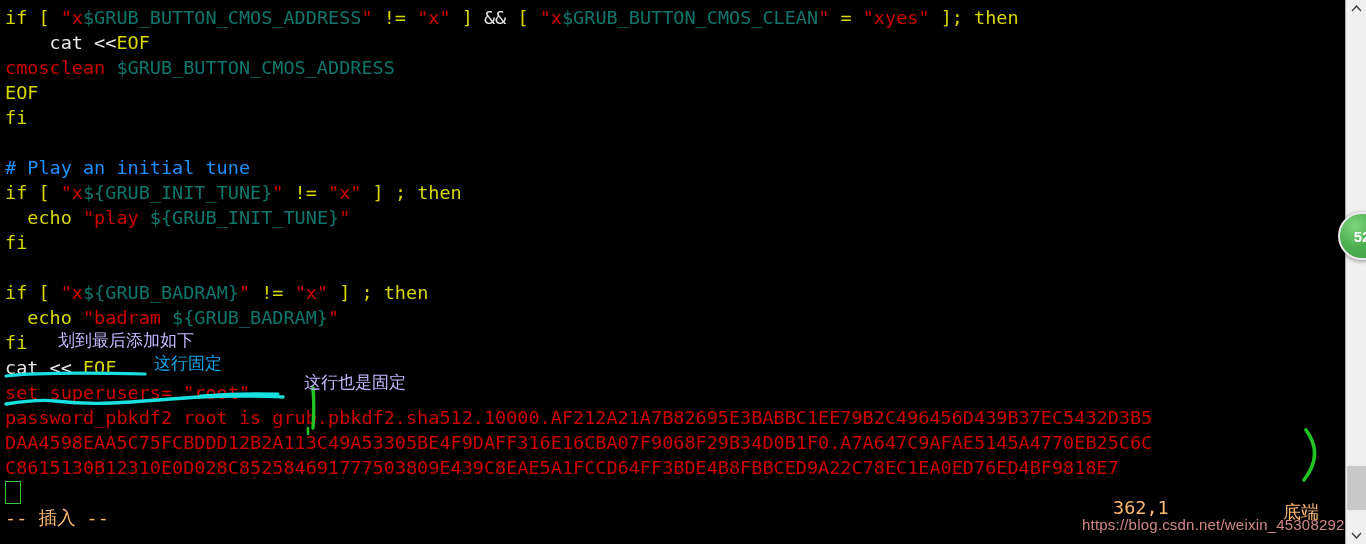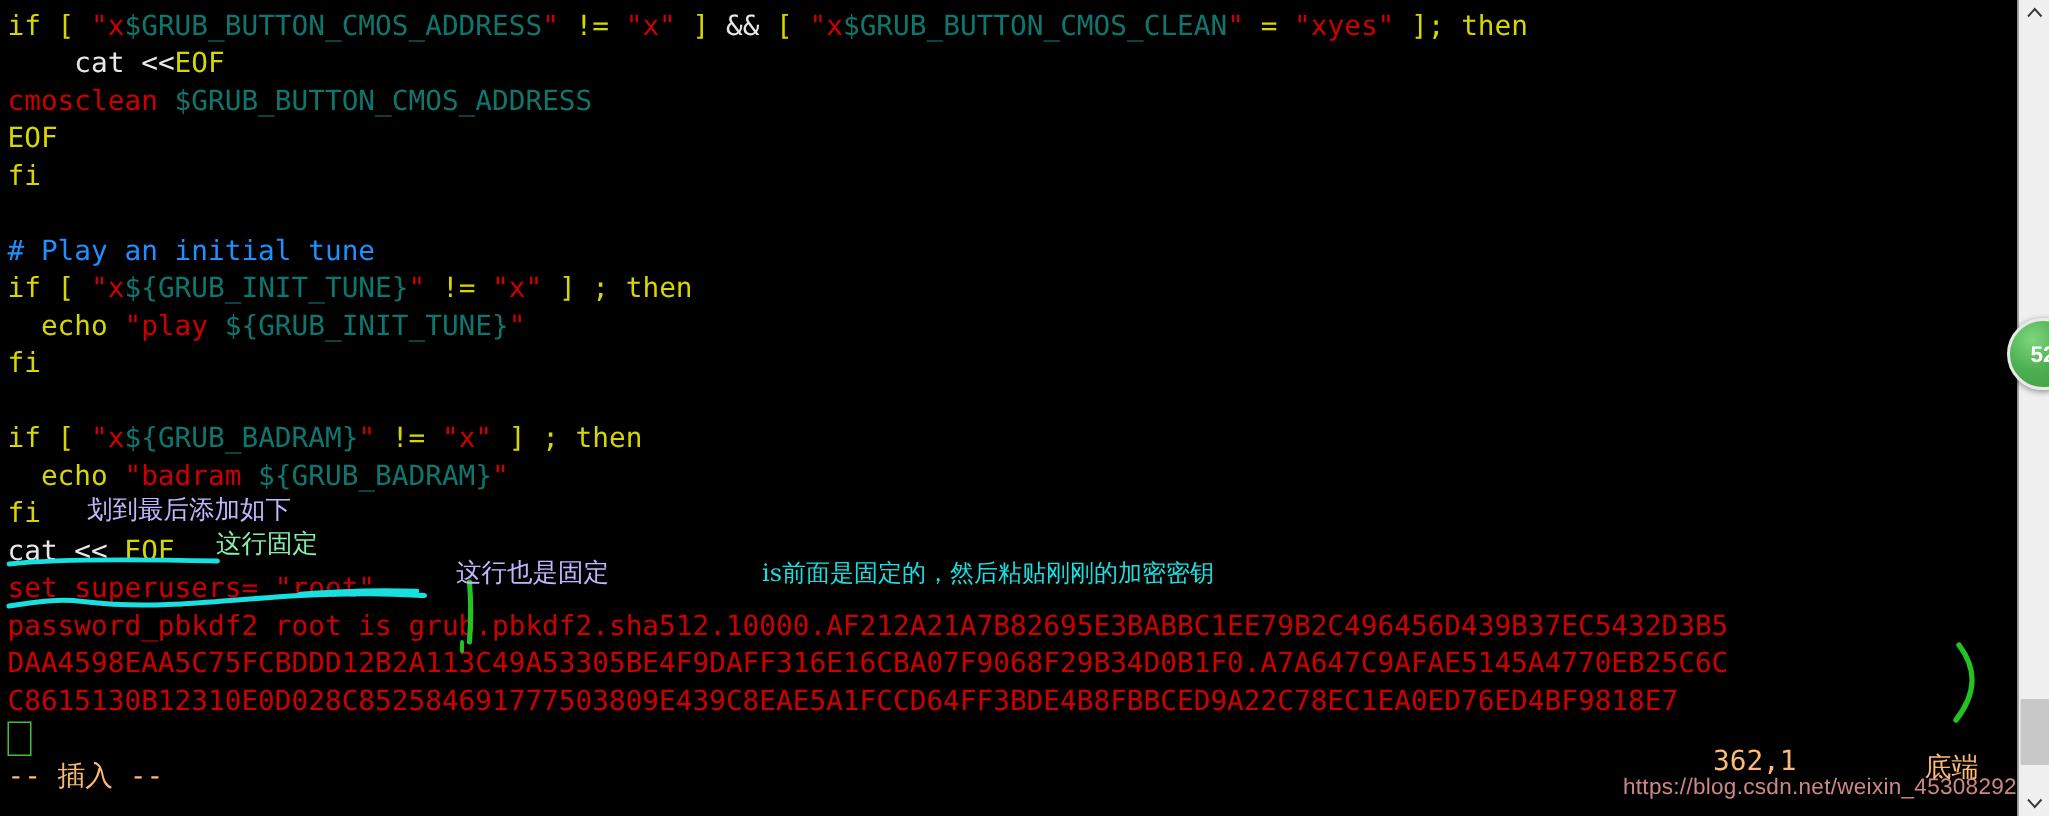--- a/index.html
+++ b/index.html
@@ -128,21 +128,21 @@
   </svg>
 
   <svg class="greenmark" style="left:303px;top:426px;width:12px;height:12px;" viewBox="0 0 12 12">
     <path d="M5 2 L5 8" stroke="#22c322" stroke-width="2.6" fill="none" stroke-linecap="round"></path>
   </svg>
 
   <div class="cursorbox" style="left:5px;top:481px;width:14px;height:21px;"></div>
 
   <div class="status" style="left:5px;top:505px;">-- 插入 --</div>
 
-  <div class="status" style="left:1142px;top:495px;">362,1</div>
+  <div class="status" style="left:1113px;top:495px;">362,1</div>
 
   <div class="status" style="left:1283px;top:499px;font-family:'DejaVu Sans','Liberation Sans',sans-serif;font-size:18px;">底端</div>
 
   <div class="watermark" style="left:1082px;top:516px;">https://blog.csdn.net/weixin_45308292</div>
 
   <div class="sbar">
     <div class="sbtn up">
       <svg width="11" height="9" viewBox="0 0 11 9">
         <path d="M1 7 L5.5 2 L10 7" stroke="#3a3a3a" stroke-width="1.3" fill="none"></path>
       </svg>
@@ -153,16 +153,15 @@
         <path d="M1 2 L5.5 7 L10 2" stroke="#3a3a3a" stroke-width="1.3" fill="none"></path>
       </svg>
     </div>
   </div>
 
   <div class="badge" style="left:1338px;top:212px;">
     <span>52</span>
   </div>
 
 <div class="anno" style="left: 58px; top: 330px; font-size: 17px; color: #c4b5fd;">划到最后添加如下</div>
-    <div class="anno" style="left: 144px; top: 353px; font-size: 17px; color: #86efac;">这行固定</div>
+    <div class="anno" style="left: 154px; top: 353px; font-size: 17px; color: #0ea5e9;">这行固定</div>
     <div class="anno" style="left: 304px; top: 372px; font-size: 17px; color: #c4b5fd;">这行也是固定</div>
-    <div class="anno" style="left: 508px; top: 372px; font-size: 16px; color: rgb(25, 224, 224);">is前面是固定的，然后粘贴刚刚的加密密钥</div>
   </div>
 
 </body></html>

